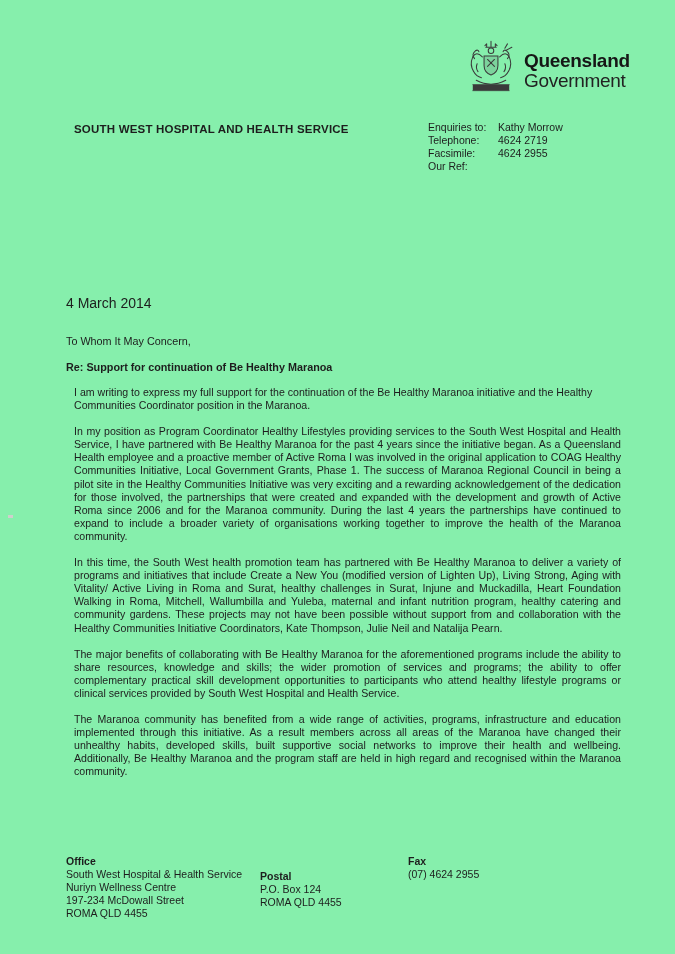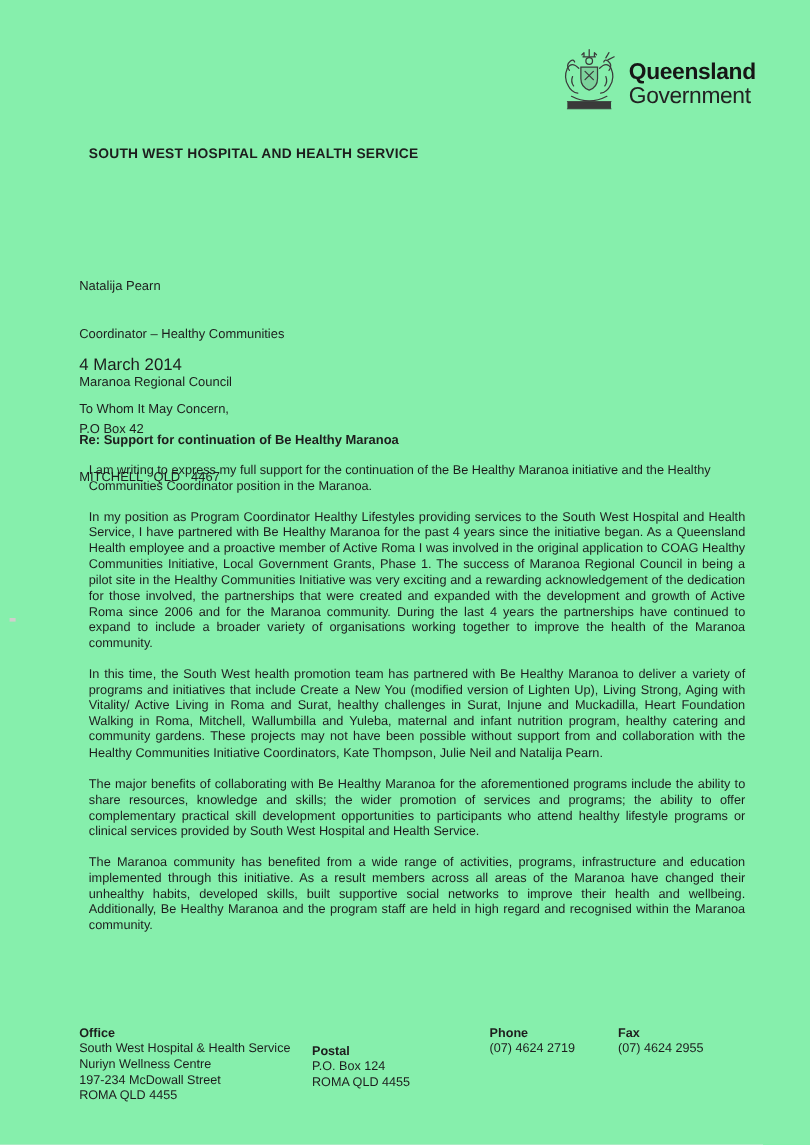--- a/index.html
+++ b/index.html
@@ -74,29 +74,40 @@
       </g>
     </svg>
     <div class="logo-text">
       <div class="logo-line1">Queensland</div>
       <div class="logo-line2">Government</div>
     </div>
   </div>
 
   <div class="letterhead">
     <div class="lh-title">SOUTH WEST HOSPITAL AND HEALTH SERVICE</div>
+    <div class="lh-contact">
+      <div class="lh-row">
+        <span class="lh-label">Enquiries to:</span>
+        <span class="lh-value">Kathy Morrow</span>
+      </div>
+      <div class="lh-row">
+        <span class="lh-label">Telephone:</span>
+        <span class="lh-value">4624 2719</span>
+      </div>
+      <div class="lh-row">
+        <span class="lh-label">Facsimile:</span>
+        <span class="lh-value">4624 2955</span>
+      </div>
+      <div class="lh-row">
+        <span class="lh-label">Our Ref:</span>
+        <span class="lh-value"></span>
+      </div>
+    </div>
   </div>
 
-  <div class="recipient">
-    <div>Natalija Pearn</div>
-    <div>Coordinator – Healthy Communities</div>
-    <div>Maranoa Regional Council</div>
-    <div>P.O Box 42</div>
-    <div>MITCHELL   QLD   4467</div>
-  </div>
 
   <div class="date">4 March 2014</div>
   <div class="salutation">To Whom It May Concern,</div>
   <div class="subject">Re: Support for continuation of Be Healthy Maranoa</div>
 
   <div class="paragraphs">
     <p class="para">I am writing to express my full support for the continuation of the Be Healthy Maranoa initiative and the Healthy Communities Coordinator position in the Maranoa.</p>
     <p class="para">In my position as Program Coordinator Healthy Lifestyles providing services to the South West Hospital and Health Service, I have partnered with Be Healthy Maranoa for the past 4 years since the initiative began. As a Queensland Health employee and a proactive member of Active Roma I was involved in the original application to COAG Healthy Communities Initiative, Local Government Grants, Phase 1. The success of Maranoa Regional Council in being a pilot site in the Healthy Communities Initiative was very exciting and a rewarding acknowledgement of the dedication for those involved, the partnerships that were created and expanded with the development and growth of Active Roma since 2006 and for the Maranoa community. During the last 4 years the partnerships have continued to expand to include a broader variety of organisations working together to improve the health of the Maranoa community.</p>
     <p class="para">In this time, the South West health promotion team has partnered with Be Healthy Maranoa to deliver a variety of programs and initiatives that include Create a New You (modified version of Lighten Up), Living Strong, Aging with Vitality/ Active Living in Roma and Surat, healthy challenges in Surat, Injune and Muckadilla, Heart Foundation Walking in Roma, Mitchell, Wallumbilla and Yuleba, maternal and infant nutrition program, healthy catering and community gardens. These projects may not have been possible without support from and collaboration with the Healthy Communities Initiative Coordinators, Kate Thompson, Julie Neil and Natalija Pearn.</p>
     <p class="para">The major benefits of collaborating with Be Healthy Maranoa for the aforementioned programs include the ability to share resources, knowledge and skills; the wider promotion of services and programs; the ability to offer complementary practical skill development opportunities to participants who attend healthy lifestyle programs or clinical services provided by South West Hospital and Health Service.</p>
@@ -109,24 +120,20 @@
       <div>South West Hospital &amp; Health Service</div>
       <div>Nuriyn Wellness Centre</div>
       <div>197-234 McDowall Street</div>
       <div>ROMA QLD 4455</div>
     </div>
     <div class="f-col f-col-1">
       <div class="f-head">Postal</div>
       <div>P.O. Box 124</div>
       <div>ROMA QLD 4455</div>
     </div>
-    <div class="f-col f-col-2">
-      <div class="f-head">Phone</div>
-      <div>(07) 4624 2719</div>
-    </div>
     <div class="f-col f-col-3">
       <div class="f-head">Fax</div>
       <div>(07) 4624 2955</div>
     </div>
   </div>
 
   <div class="artifact"></div>
 </div>
 
 </body></html>

